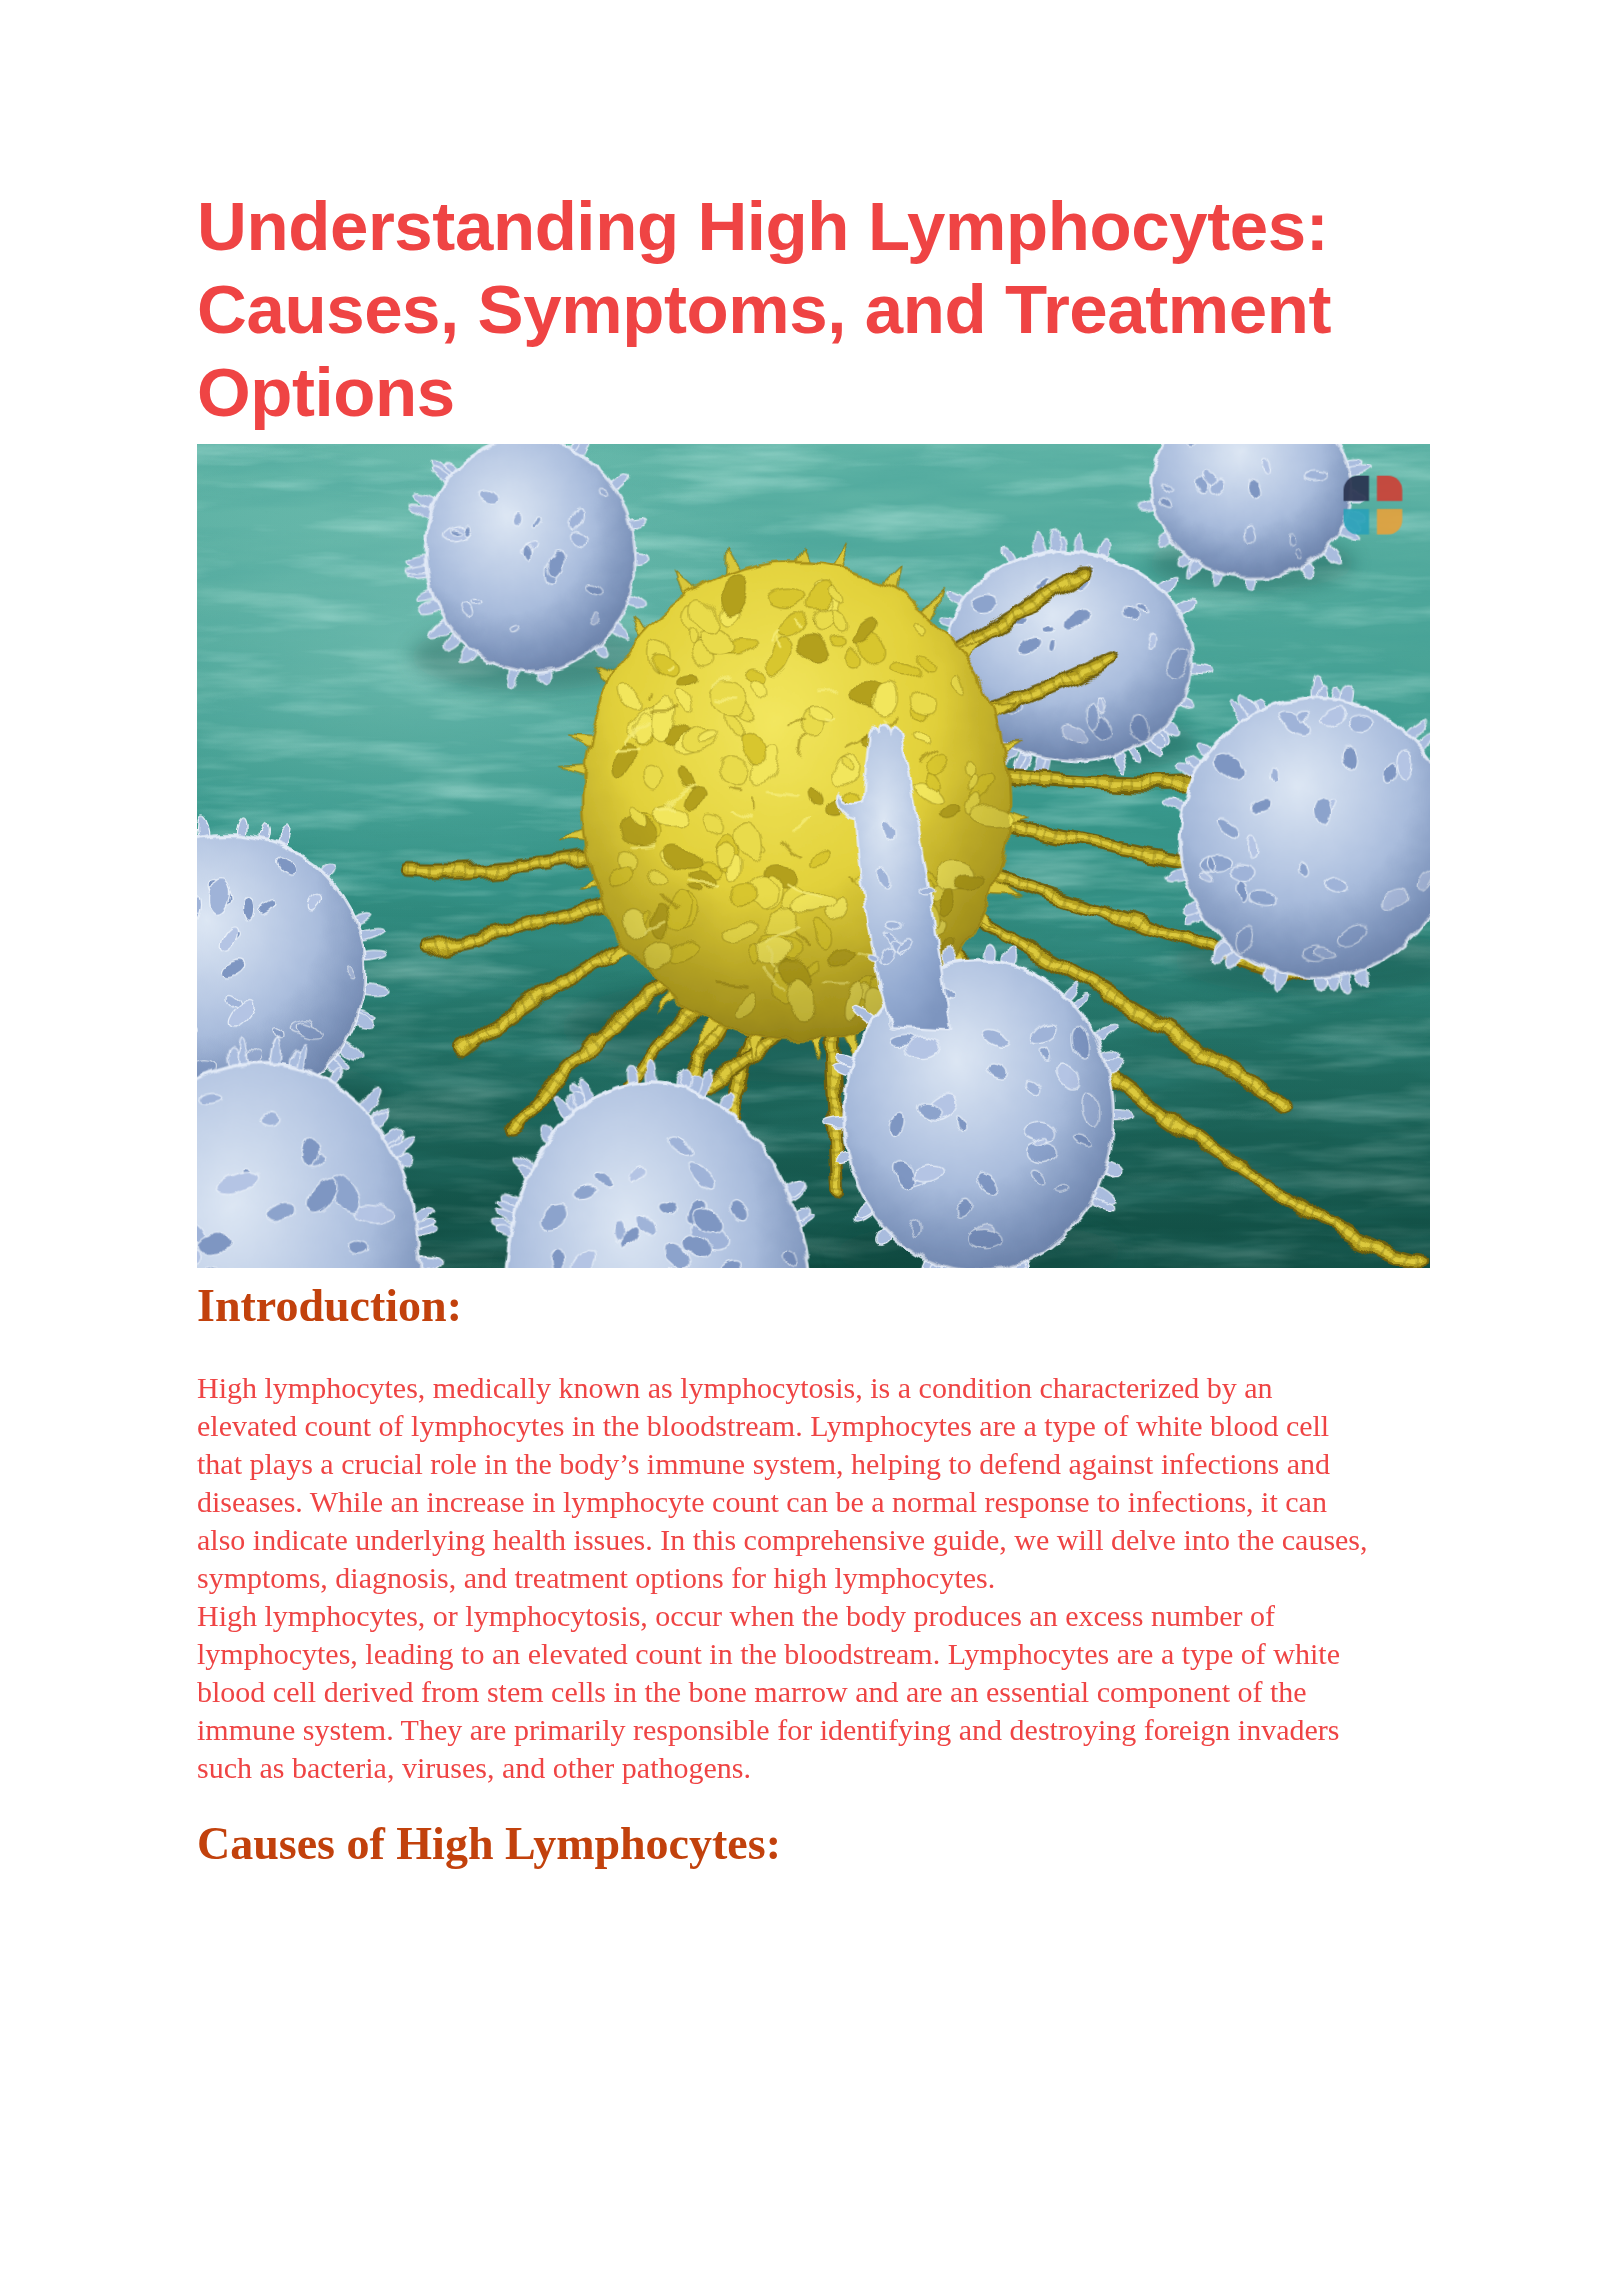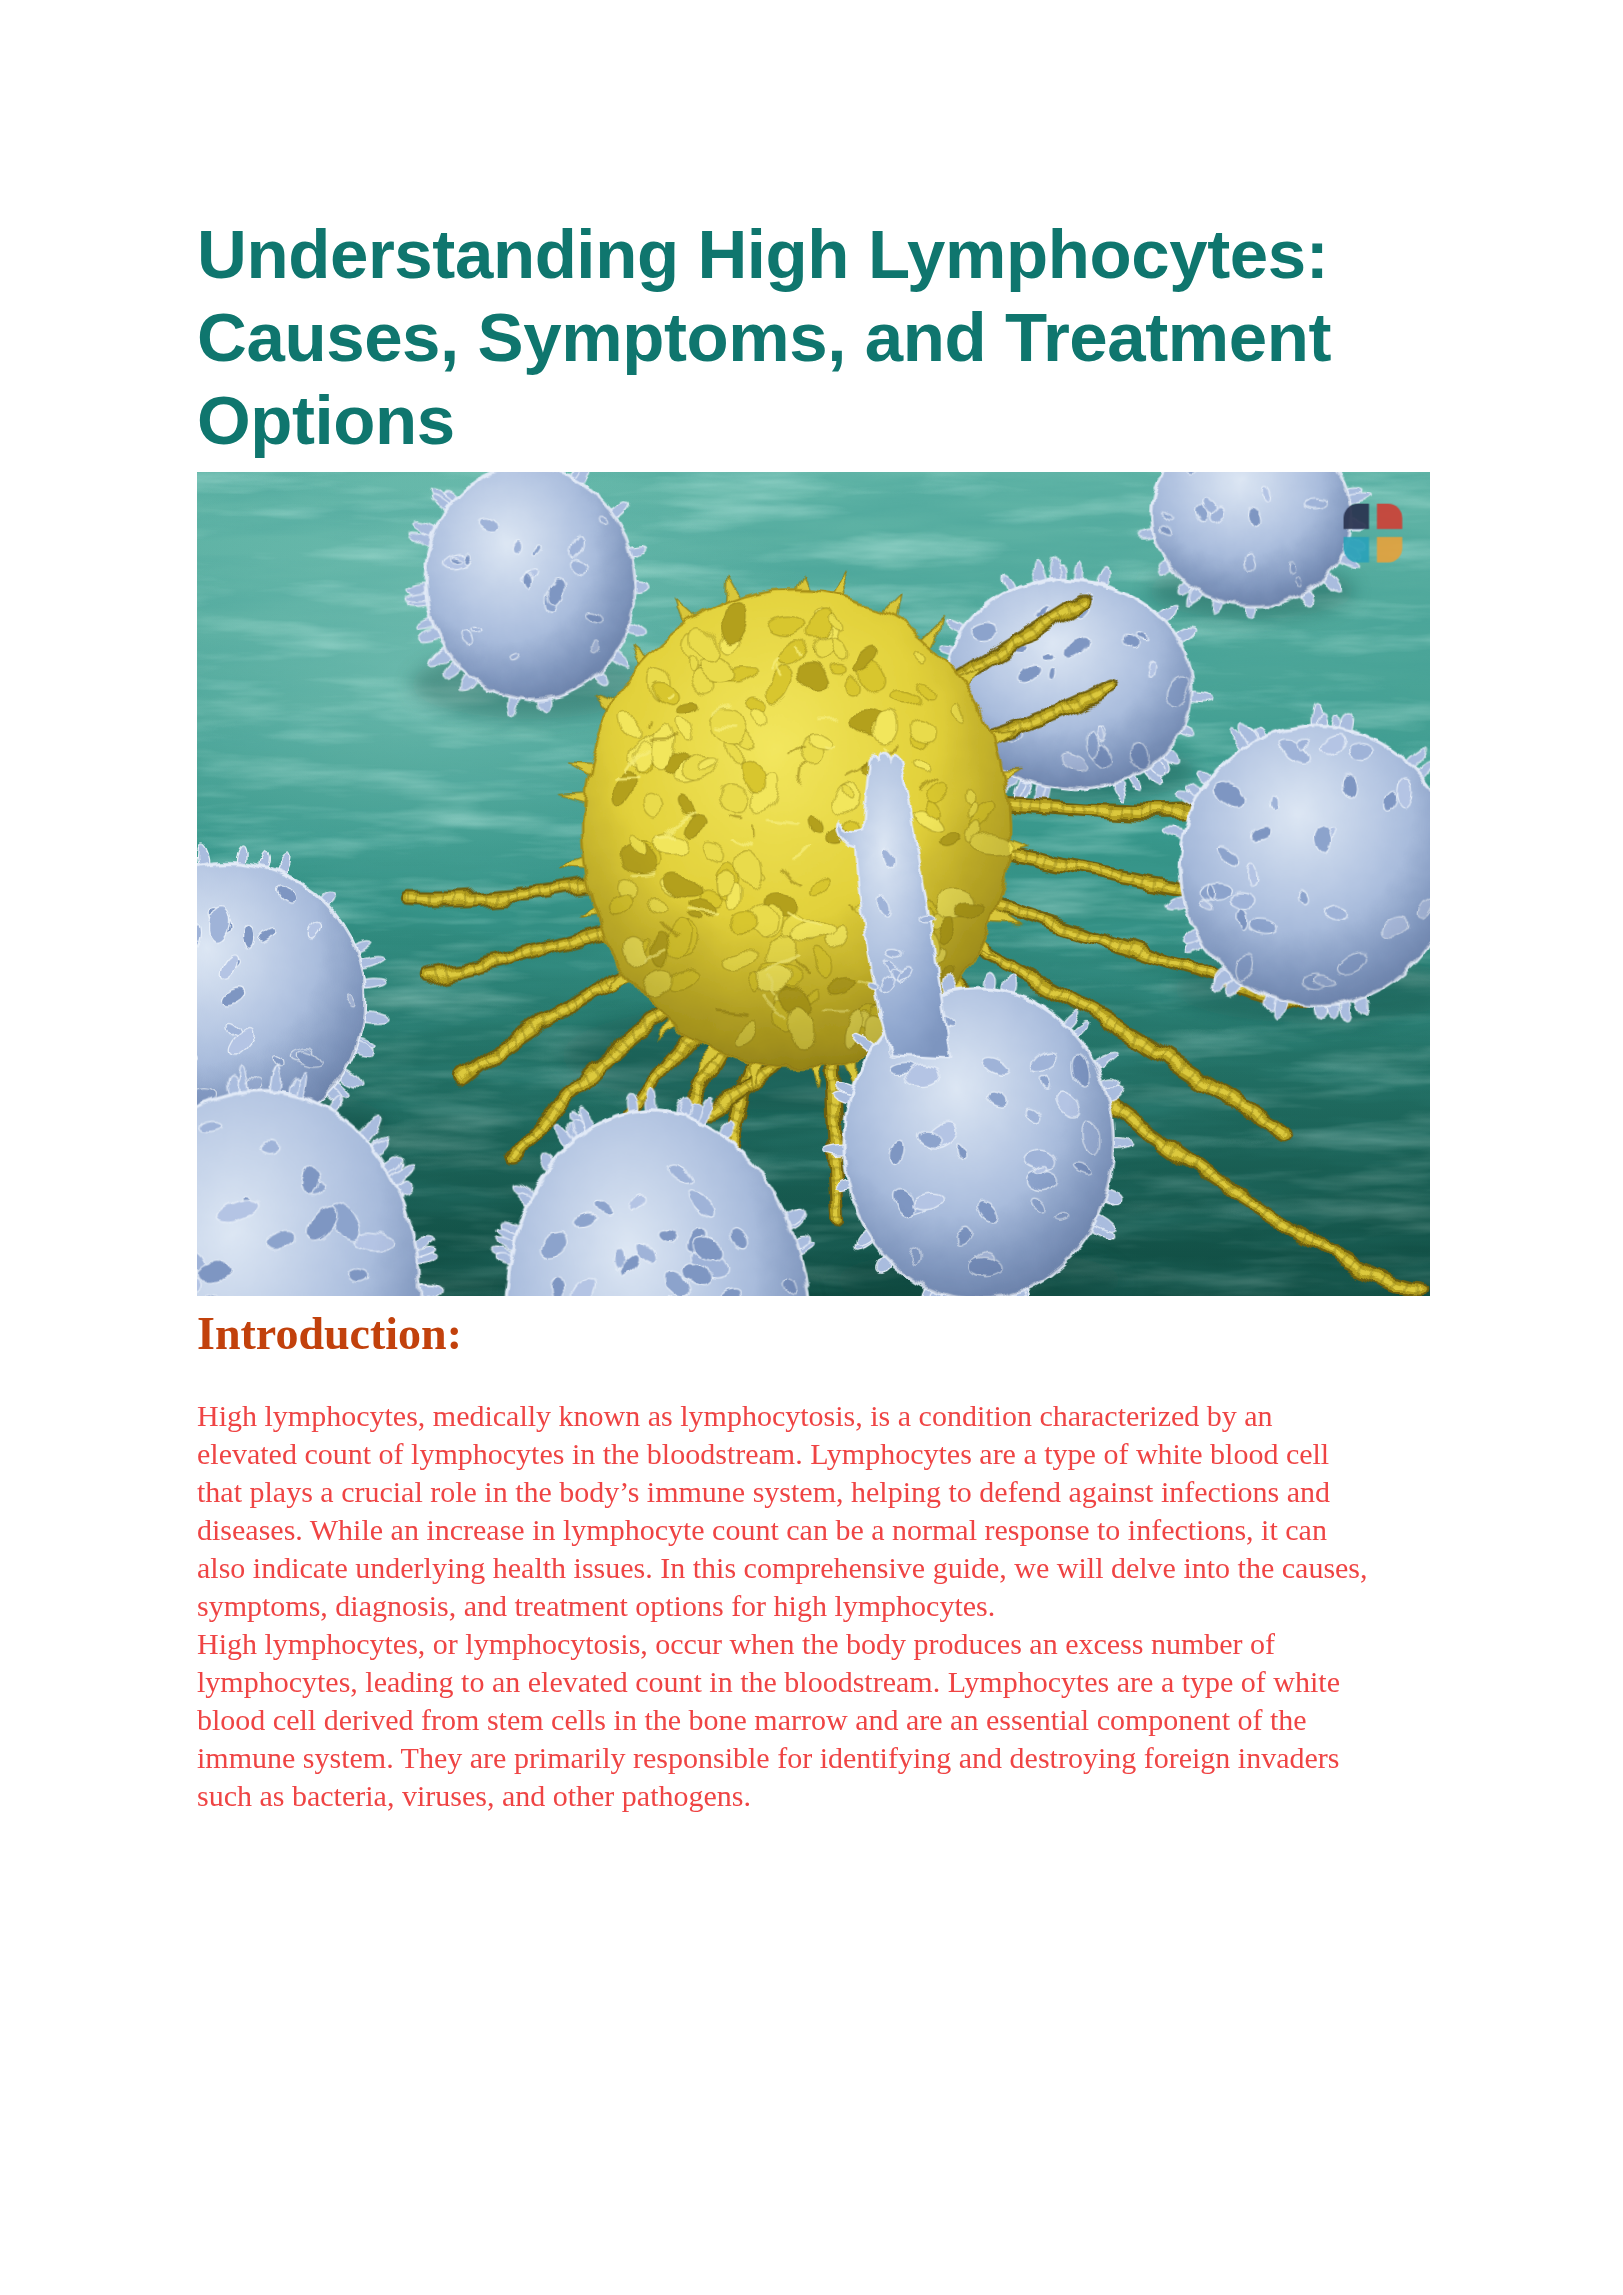--- a/index.html
+++ b/index.html
@@ -11,24 +11,23 @@
     background:#ffffff;
     overflow:hidden;
     font-family:"Liberation Serif", serif;
   }
   .content { padding:185px 193px 0 197px; }
   .article-title {
     font-family:"Liberation Sans", sans-serif;
     font-weight:700;
     font-size:69px;
     line-height:83px;
-    color:#0f766e;
+    color:#ef4444;
     white-space:pre-line;
     letter-spacing:-0.4px;
-    margin-top:28px;
   }
   .hero {
     margin-top:10.3px;
     width:1233px; height:824px;
     background:#2f8e82;
   }
   .hero svg { display:block; width:100%; height:100%; }
   .doc-h {
     font-family:"Liberation Serif", serif;
     font-weight:700;
@@ -996,17 +995,18 @@
 diseases. While an increase in lymphocyte count can be a normal response to infections, it can
 also indicate underlying health issues. In this comprehensive guide, we will delve into the causes,
 symptoms, diagnosis, and treatment options for high lymphocytes.</p>
 
       <p class="doc-p">High lymphocytes, or lymphocytosis, occur when the body produces an excess number of
 lymphocytes, leading to an elevated count in the bloodstream. Lymphocytes are a type of white
 blood cell derived from stem cells in the bone marrow and are an essential component of the
 immune system. They are primarily responsible for identifying and destroying foreign invaders
 such as bacteria, viruses, and other pathogens.</p>
 
+      <h2 class="doc-h">Causes of High Lymphocytes:</h2>
     </div>
 
   </div>
 </div>
 
 
 </body></html>

